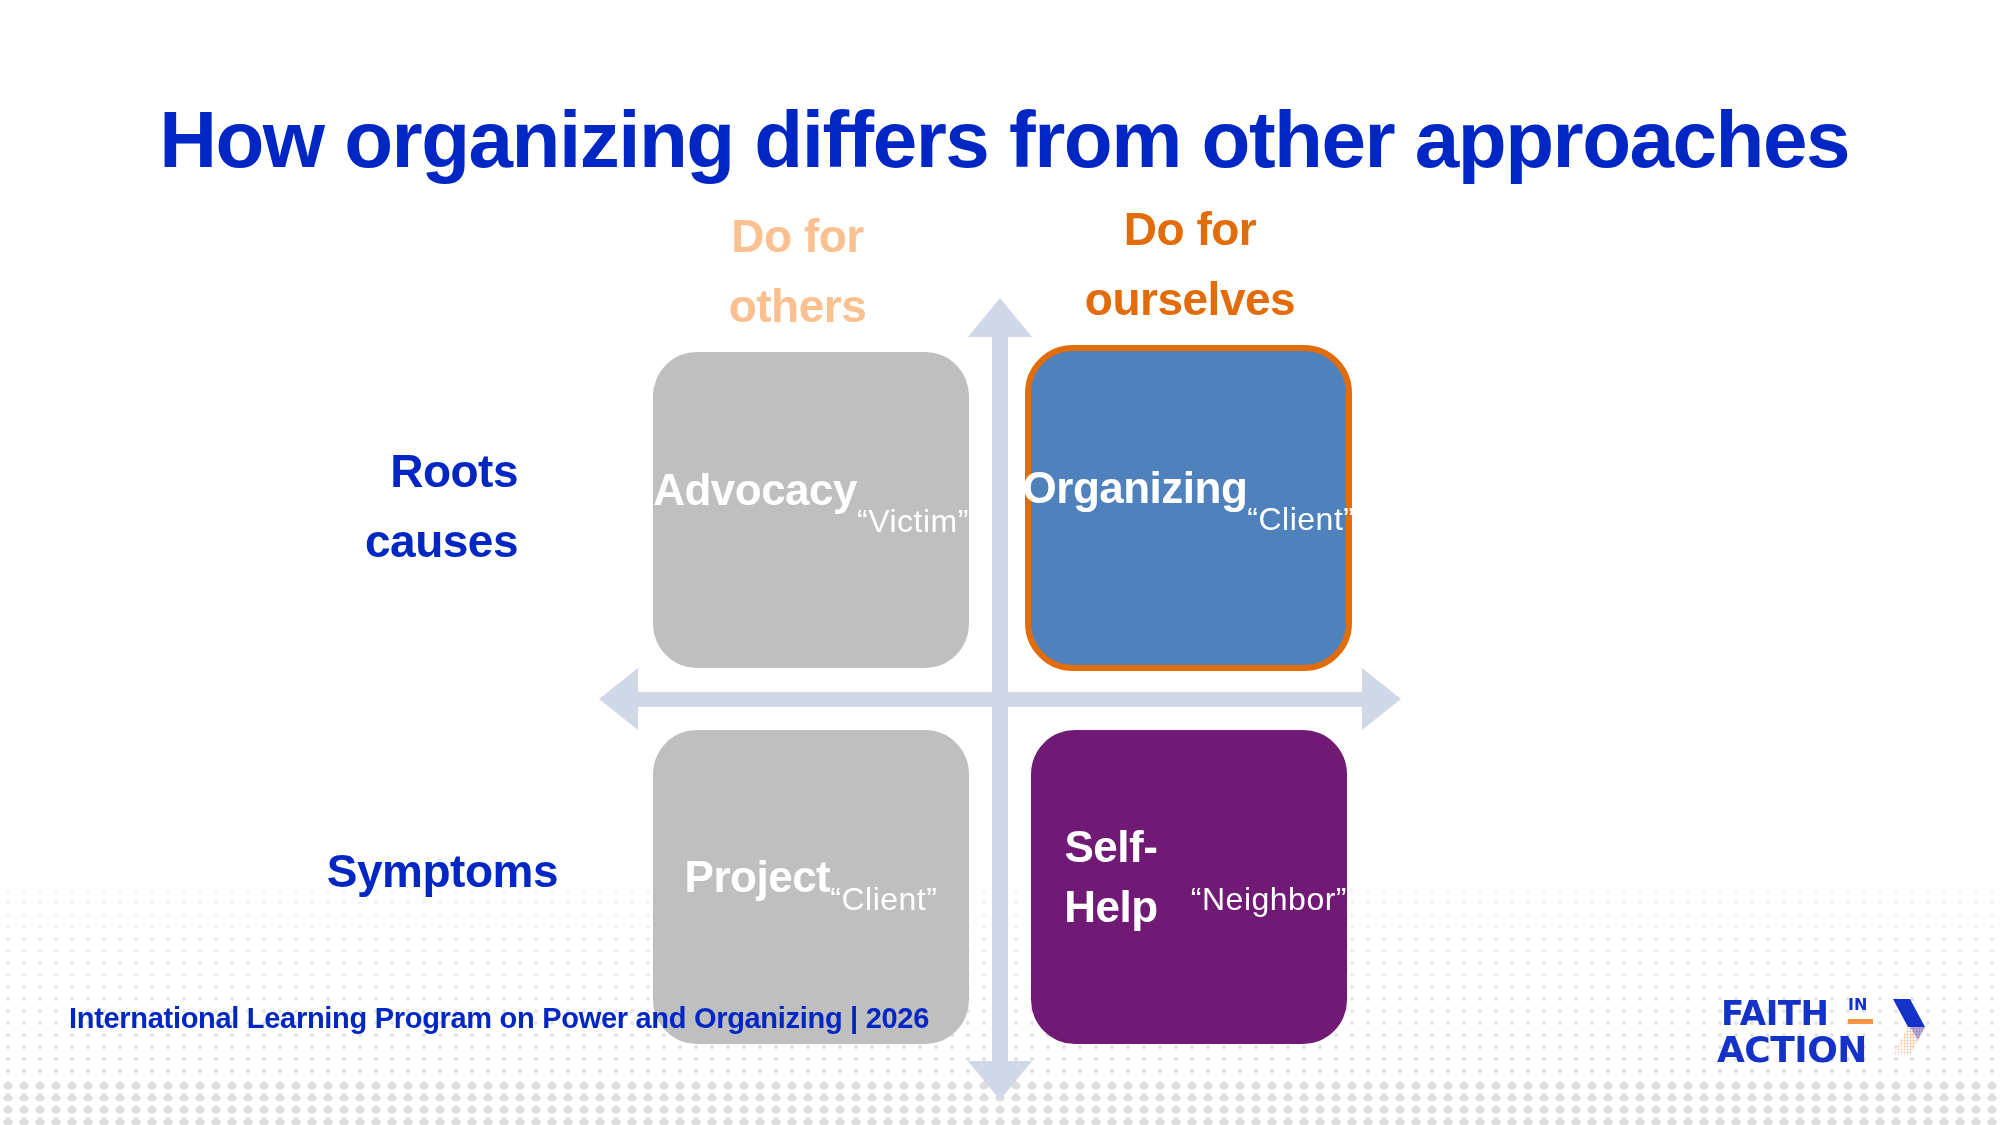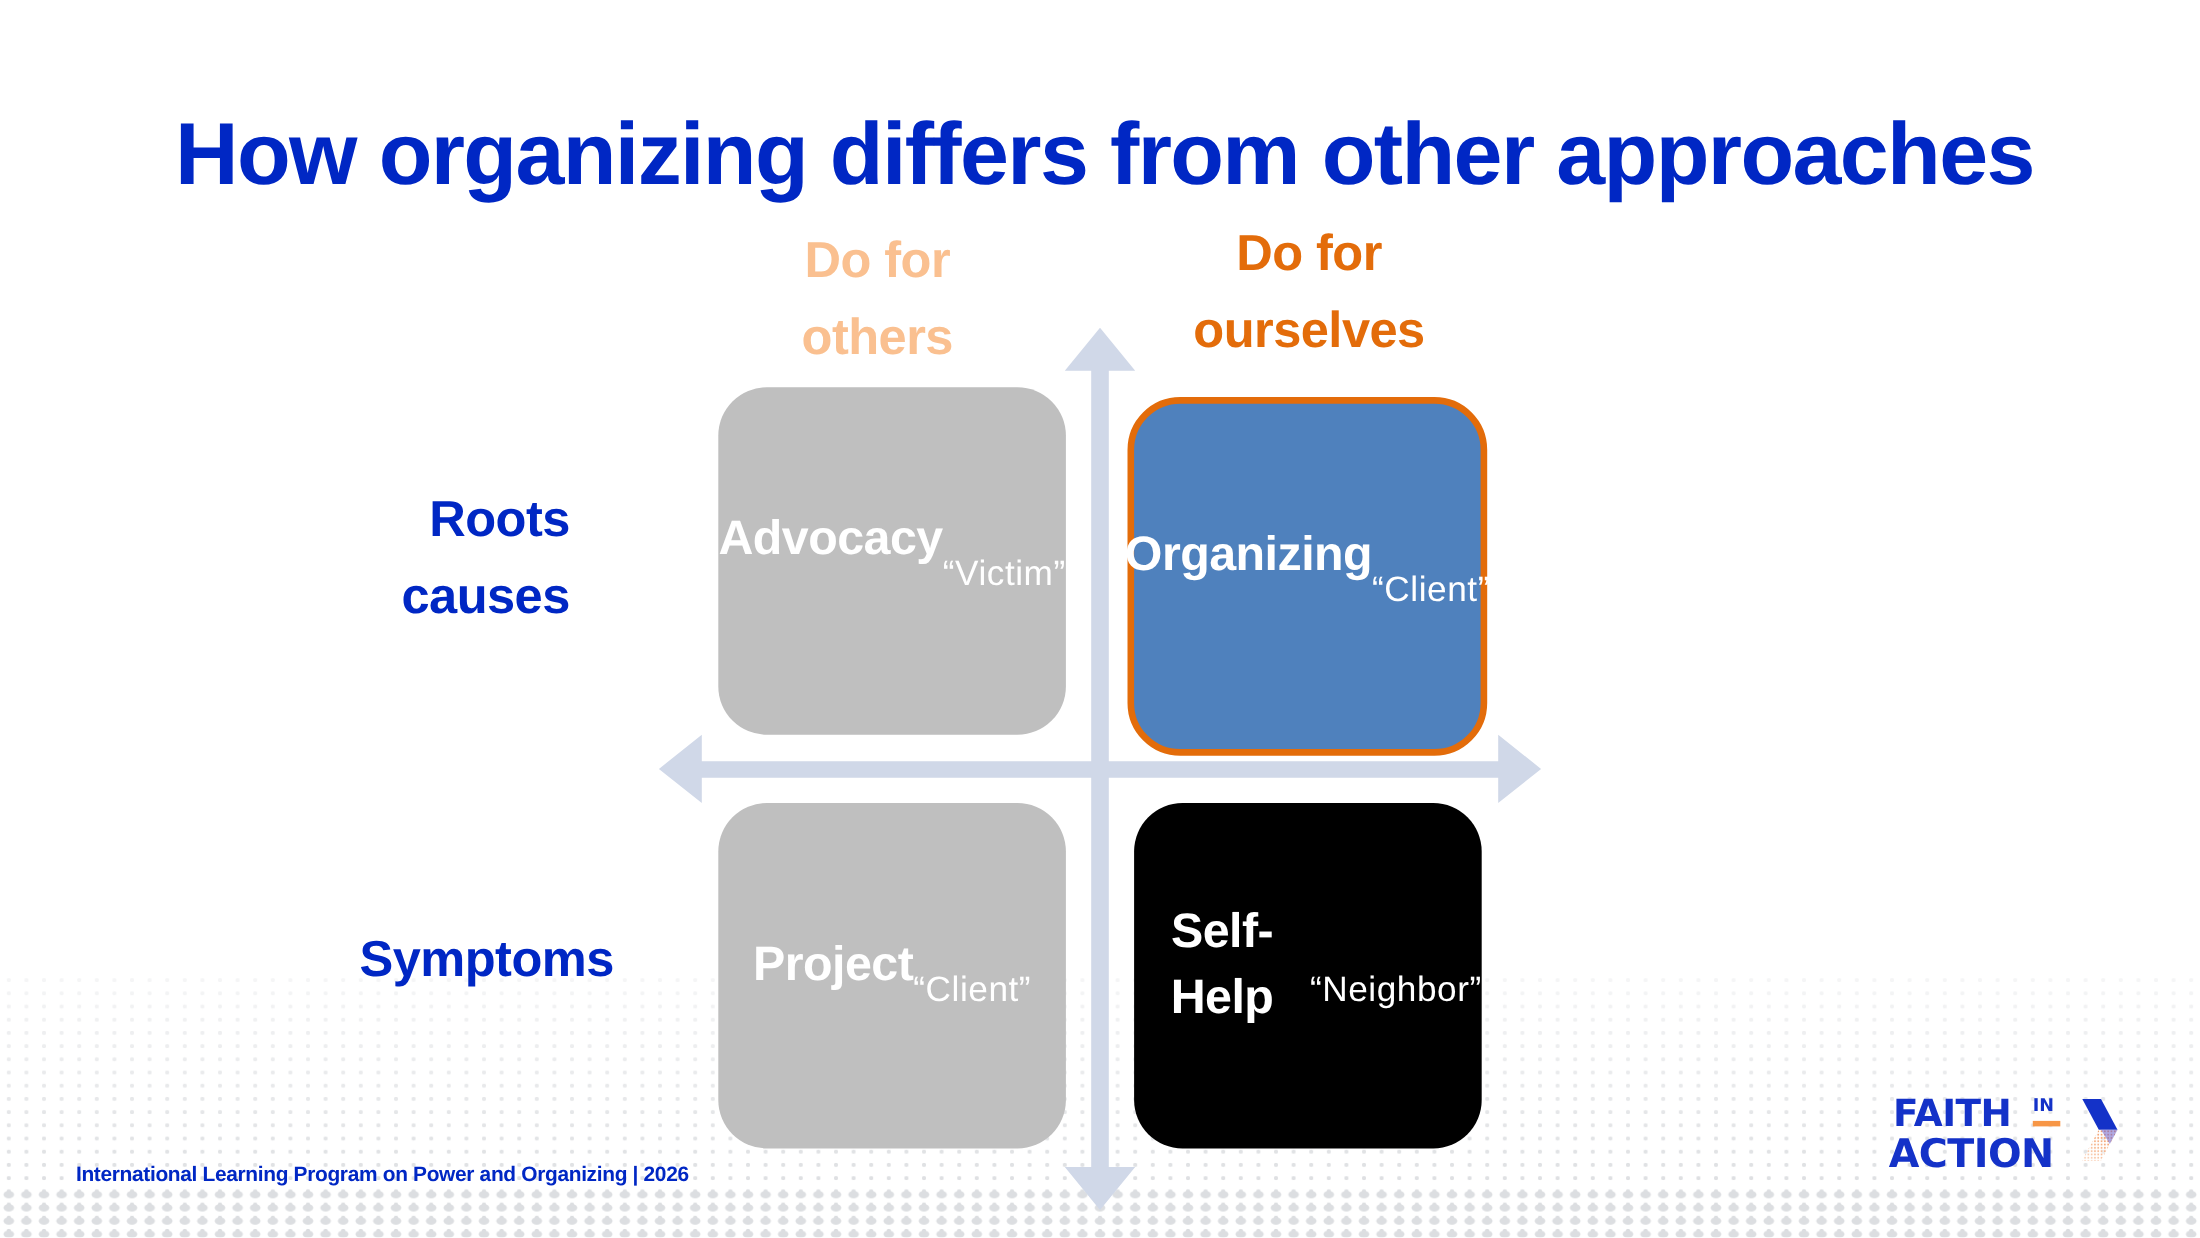--- a/index.html
+++ b/index.html
@@ -42,30 +42,30 @@
   .arrows { position: absolute; left: 0; top: 0; width: 2000px; height: 1125px; }
 
   .box {
     position: absolute; box-sizing: border-box; border-radius: 44px;
     display: flex; flex-direction: row; align-items: center; justify-content: center;
     color: #ffffff; text-align: center;
   }
   .box .name { font-weight: bold; font-size: 44px; line-height: 60px; letter-spacing: -0.5px; }
   .box .role { font-size: 32px; line-height: 60px; margin-top: 22px; letter-spacing: 0.5px; }
   .box-advocacy { left: 653px; top: 352px; width: 316px; height: 316px; }
-  .box-organizing { left: 1025px; top: 361px; width: 327px; height: 326px; border: 6px solid; border-radius: 48px; }
+  .box-organizing { left: 1025px; top: 345px; width: 327px; height: 326px; border: 6px solid; border-radius: 48px; }
   .box-project { left: 653px; top: 730px; width: 316px; height: 314px; }
   .box-selfhelp { left: 1031px; top: 730px; width: 316px; height: 314px; }
   .box-advocacy .name, .box-organizing .name { margin-top: -40px; }
   .box-project .name, .box-selfhelp .name { margin-top: -20px; }
   .box-project .role, .box-selfhelp .role { margin-top: 24px; }
 
   .footer {
-    position: absolute; left: 69px; top: 1058px; font-weight: bold;
-    font-size: 19px; color: #0027c4; white-space: nowrap; letter-spacing: -0.3px;
+    position: absolute; left: 69px; top: 1002px; font-weight: bold;
+    font-size: 29px; color: #0027c4; white-space: nowrap; letter-spacing: -0.3px;
   }
   .logo { position: absolute; left: 1715px; top: 994px; width: 220px; height: 74px; }
   .logo .faith, .logo .action {
     position: absolute; font-family: "DejaVu Sans", sans-serif; font-weight: bold;
     color: #1432c8; letter-spacing: -0.5px; line-height: 1;
   }
   .logo .faith { left: 6px; top: 2px; font-size: 34px; }
   .logo .action { left: 2px; top: 38px; font-size: 36px; }
   .logo .in { position: absolute; left: 133px; top: 3px; font-family: "DejaVu Sans", sans-serif; font-weight: bold; font-size: 16px; color: #1432c8; line-height: 1; }
   .logo .bar { position: absolute; left: 133px; top: 25px; width: 25px; height: 5px; }
@@ -106,21 +106,21 @@
   <div class="role">“Victim”</div>
 </div>
 <div class="box box-organizing" style="background:#4F81BD;border-color:#E36C0A">
   <div class="name">Organizing</div>
   <div class="role">“Client”</div>
 </div>
 <div class="box box-project" style="background:#BFBFBF">
   <div class="name">Project</div>
   <div class="role">“Client”</div>
 </div>
-<div class="box box-selfhelp" style="background:#000000">
+<div class="box box-selfhelp" style="background:#701a75">
   <div class="name">Self-Help</div>
   <div class="role">“Neighbor”</div>
 </div>
 
 <div class="footer">International Learning Program on Power and Organizing | 2026</div>
 
 <div class="logo">
   <span class="faith">FAITH</span>
   <span class="in">IN</span>
   <span class="bar" style="background:#F79646"></span>

